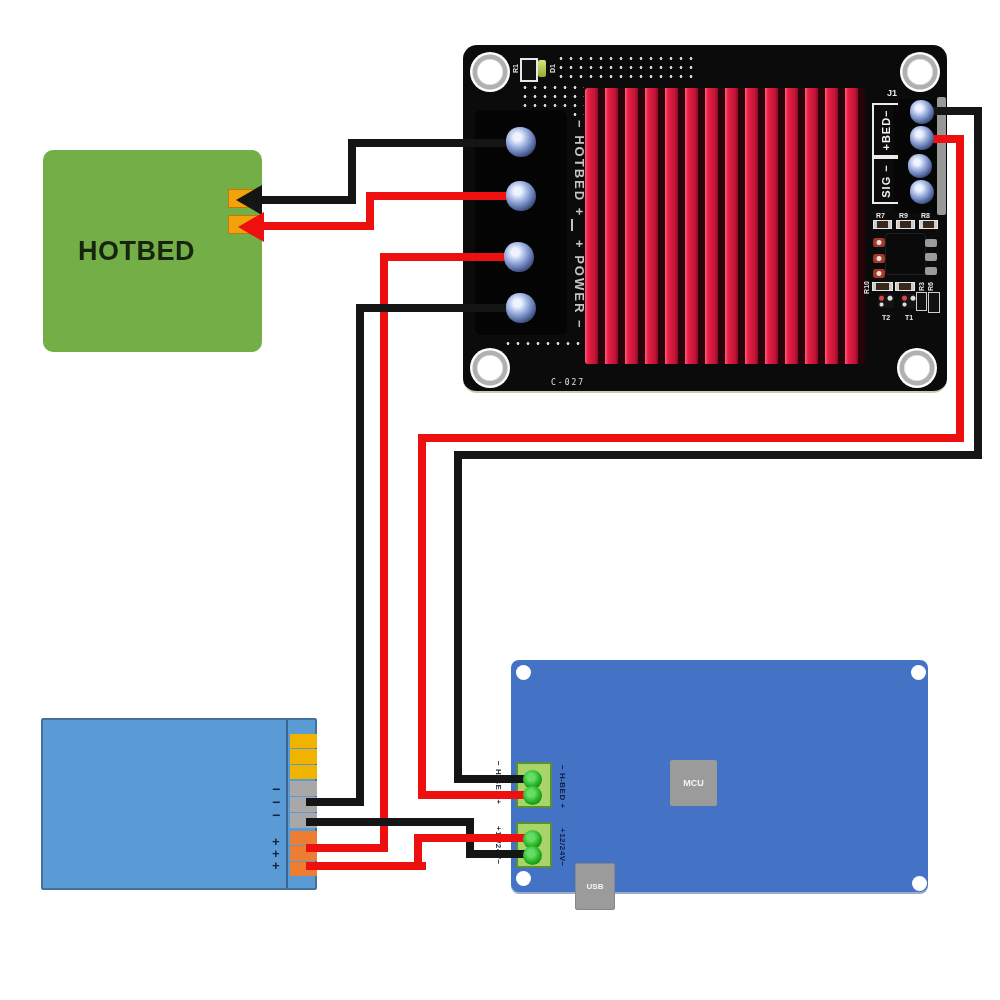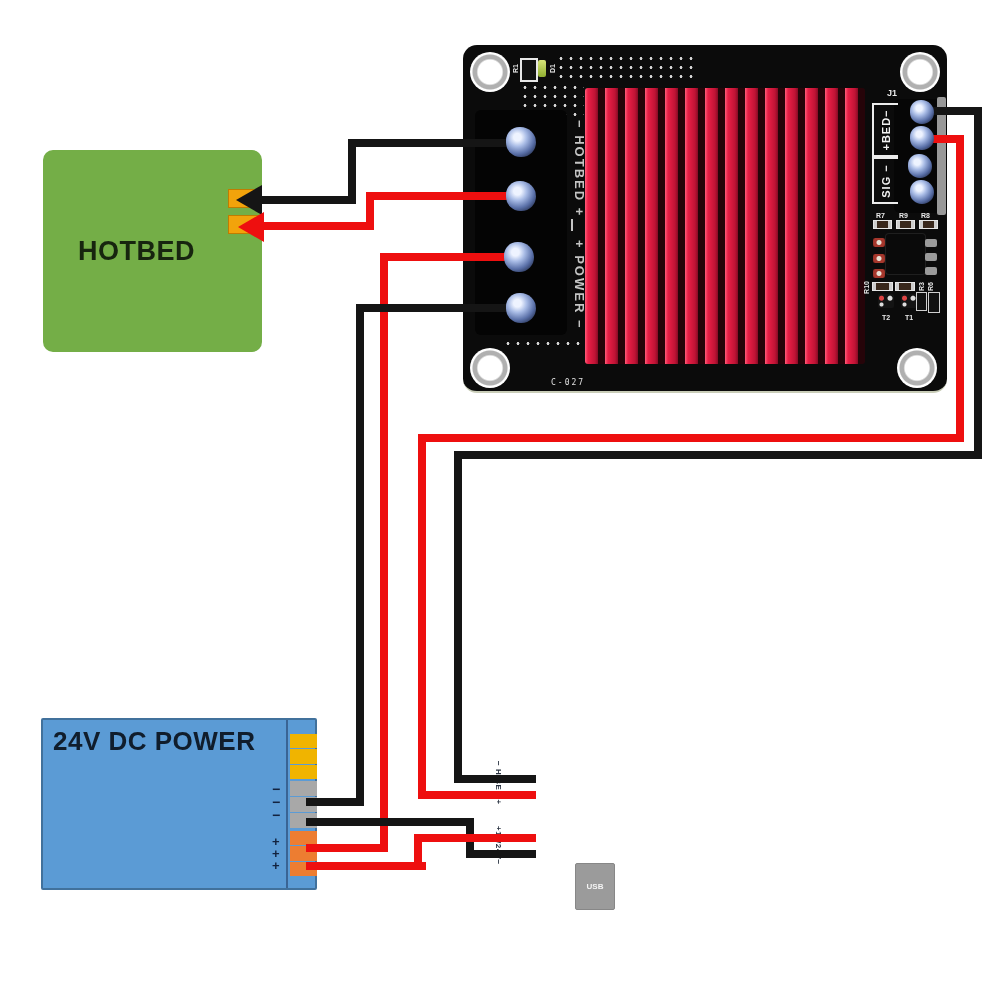--- a/index.html
+++ b/index.html
@@ -71,21 +71,20 @@
 
 <div class="canvas">
 
   <div class="abs hotbed">
     <div class="hotbed-label">HOTBED</div>
   </div>
   <div class="abs tab" style="left:228px;top:189px;"></div>
   <div class="abs tab" style="left:228px;top:215px;"></div>
 
   <div class="abs psu">
-    <div class="psu-label">24V DC POWER</div>
     <div class="psu-div"></div>
     <div class="pblock" style="top:14px;height:14px;background:#f0b400;"></div>
     <div class="pblock" style="top:29px;height:15px;background:#f0b400;"></div>
     <div class="pblock" style="top:45px;height:14px;background:#f0b400;"></div>
     <div class="pblock" style="top:61px;height:15px;background:#a8a8a8;"></div>
     <div class="pblock" style="top:77px;height:15px;background:#a8a8a8;"></div>
     <div class="pblock" style="top:93px;height:15px;background:#a8a8a8;"></div>
     <div class="pblock" style="top:111px;height:14px;background:#ed7d31;"></div>
     <div class="pblock" style="top:126px;height:15px;background:#ed7d31;"></div>
     <div class="pblock" style="top:142px;height:14px;background:#ed7d31;"></div>
@@ -171,20 +170,40 @@
       <div class="mini" style="left:33px;top:84px;width:16px;height:14px;"></div>
       <div class="abs" style="left:48px;top:82px;width:9px;height:17px;background:#111;border:1px solid #cfcfcf;"></div>
       <div class="abs" style="left:60px;top:82px;width:10px;height:19px;background:#111;border:1px solid #cfcfcf;"></div>
       <span class="rlabel" style="left:14px;top:104px;">T2</span>
       <span class="rlabel" style="left:37px;top:104px;">T1</span>
     </div>
 
     <div class="code" style="left:88px;top:333px;">C-027</div>
   </div>
 
+  <div class="abs ctrl">
+    <div class="chole" style="left:5px;top:5px;"></div>
+    <div class="chole" style="left:400px;top:5px;"></div>
+    <div class="chole" style="left:5px;top:211px;"></div>
+    <div class="chole" style="left:401px;top:216px;"></div>
+
+    <div class="gblock" style="top:102px;"></div>
+    <div class="gscrew" style="left:12px;top:110px;"></div>
+    <div class="gscrew" style="left:12px;top:126px;"></div>
+    <div class="gblock" style="top:162px;"></div>
+    <div class="gscrew" style="left:12px;top:170px;"></div>
+    <div class="gscrew" style="left:12px;top:186px;"></div>
+
+    <div class="clabel vtext" style="left:47px;top:98px;height:58px;">− H-BED +</div>
+    <div class="clabel vtext" style="left:47px;top:158px;height:58px;">+12/24V−</div>
+
+    <div class="chip" style="left:159px;top:100px;width:47px;height:46px;font-size:9px;">
+      <span>MCU</span>
+    </div>
+  </div>
 
   <div class="clabel vtext" style="left:494px;top:754px;height:58px;color:#27303f;">− H-BED +</div>
   <div class="clabel vtext" style="left:494px;top:816px;height:58px;color:#27303f;">+12/24V−</div>
   <div class="chip" style="left:575px;top:863px;width:38px;height:45px;font-size:8px;border:1px solid #878787;">
     <span>USB</span>
   </div>
 
   <div class="w blk z5" style="left:348px;top:139px;width:175px;height:8px;"></div>
   <div class="w blk z5" style="left:348px;top:139px;width:8px;height:65px;"></div>
   <div class="w blk z5" style="left:258px;top:196px;width:98px;height:8px;"></div>

